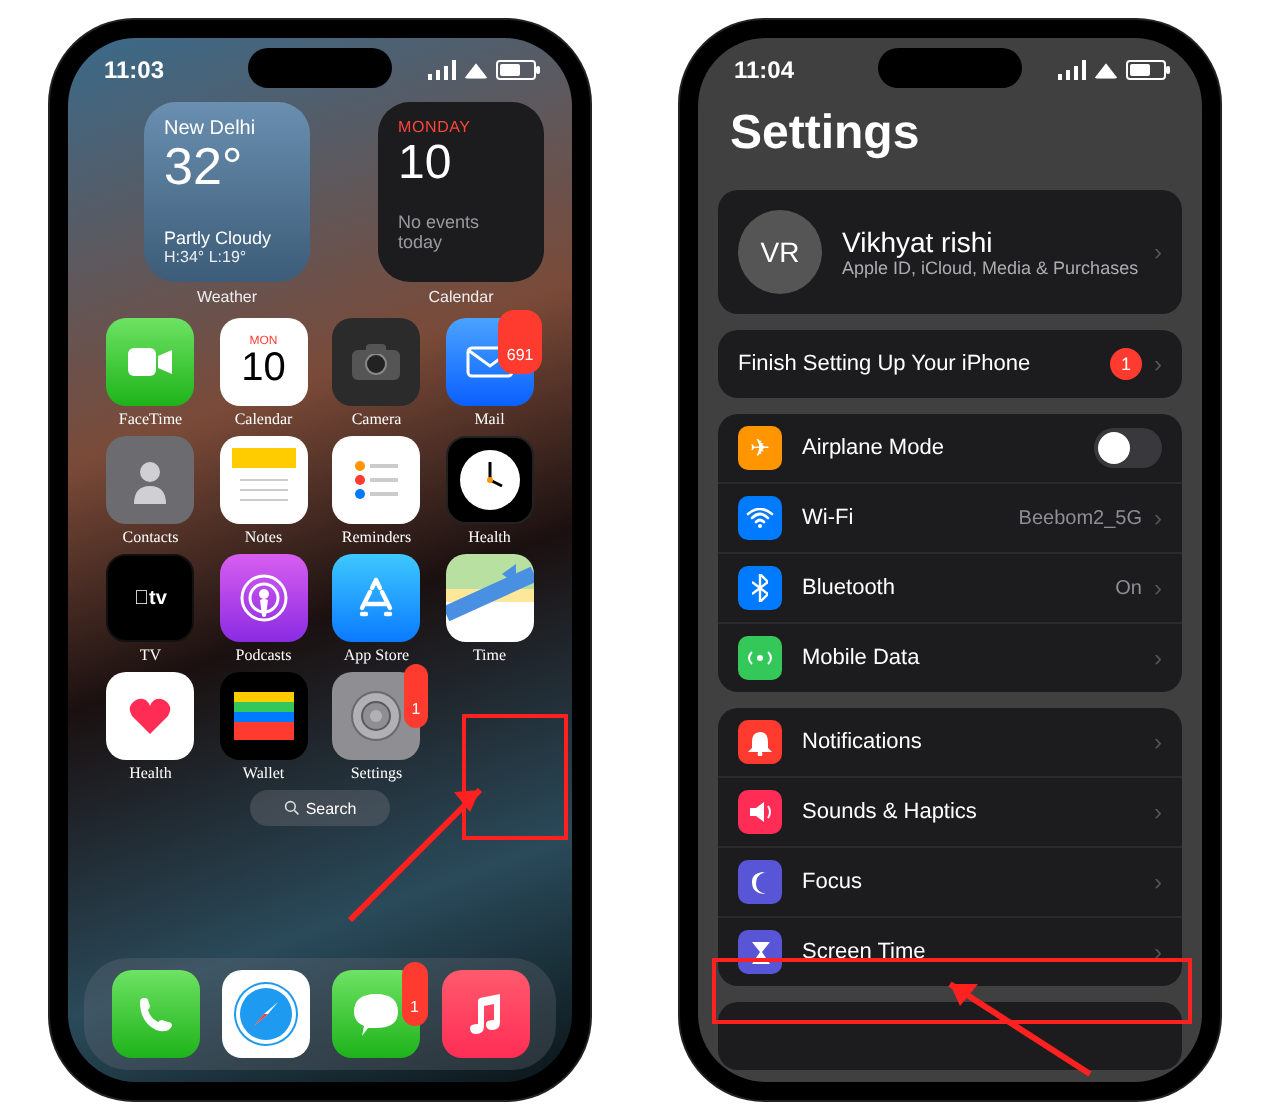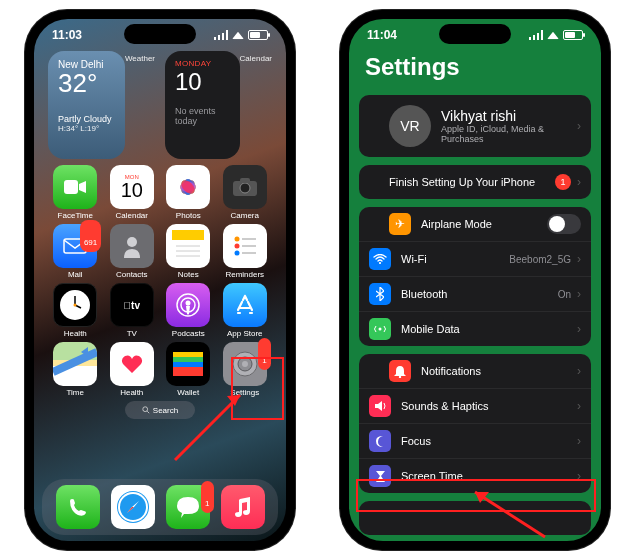--- a/index.html
+++ b/index.html
@@ -17,21 +17,21 @@
     height: 540px;
     background: #000;
     border-radius: 42px;
     padding: 9px;
     position: relative;
     box-shadow: 0 0 0 1px #222;
   }
   .screen {
     width: 100%;
     height: 100%;
-    background: #15803d;
+    background: #404040;
     border-radius: 34px;
     overflow: hidden;
     position: relative;
     color: #fff;
   }
   .home-screen {
     background: linear-gradient(160deg,#3a6a8a 0%,#7a4a38 35%,#1a1010 55%,#2a4a5a 80%,#0a1518 100%);
   }
   .island {
     position: absolute;
@@ -60,26 +60,26 @@
   .widget { flex:1; border-radius:16px; padding:8px 10px; height:108px; font-size:9px; position:relative; }
   .weather-w { background: linear-gradient(#6a8fb0,#3c5c78); }
   .weather-w .city{font-size:10px;} .weather-w .temp{font-size:26px;font-weight:300;line-height:1;}
   .weather-w .cond{margin-top:18px;font-size:9px;}
   .weather-w .hl{font-size:8px;opacity:.9;}
   .cal-w { background:#1c1c1e; }
   .cal-w .day{color:#ff453a;font-size:8px;text-transform:uppercase;letter-spacing:.3px;}
   .cal-w .date{font-size:24px;font-weight:400;}
   .cal-w .ev{color:#9a9a9e;font-size:9px;margin-top:10px;}
   .wl{font-size:8px;text-align:center;color:#eee;margin-top:3px;}
-  .widget-col{flex:1;display:flex;flex-direction:row;}
+  .widget-col{flex:1;display:flex;flex-direction:column;margin-left:24px;}
 
   .app-grid { padding: 6px 14px 0 14px; display:grid; grid-template-columns:repeat(4,1fr); gap:4px 2px; }
   .app { display:flex; flex-direction:column; align-items:center; position:relative; }
   .icon-box { width:44px;height:44px;border-radius:10px;display:flex;align-items:center;justify-content:center;font-size:20px;position:relative;}
-  .app-label{font-size:8px;color:#fff;margin-top:2px;text-align:right;white-space:nowrap;}
+  .app-label{font-size:8px;color:#fff;margin-top:2px;text-align:right;white-space:nowrap;font-family:Liberation Serif, serif;}
   .badge{position:absolute;top:-4px;right:-4px;background:#ff3b30;color:#fff;font-size:8px;border-radius:8px;padding:16px 4px;min-width:12px;height:18px;line-height:14px;text-align:center;}
 
   .i-facetime{background:linear-gradient(#6ee264,#1eb31a);}
   .i-calendar{background:#fff;color:#000;flex-direction:column;}
   .i-calendar .d1{color:#ff3b30;font-size:6px;line-height:1;}
   .i-calendar .d2{color:#000;font-size:20px;font-weight:300;line-height:1;}
   .i-photos{background:#fff;}
   .i-camera{background:#2b2b2b;}
   .i-mail{background:linear-gradient(#4aa3ff,#0a60ff);}
   .i-contacts{background:#6c6c70;}
@@ -100,21 +100,21 @@
   .i-phone{background:linear-gradient(#6ee264,#1eb31a);} .i-safari{background:#fff;} .i-messages{background:linear-gradient(#6ee264,#1eb31a);} .i-music{background:linear-gradient(#ff5a6d,#ff2d55);}
 
   .highlight-box{position:absolute;border:2px solid #ff2020;pointer-events:none;z-index:40;}
   .hb1{top:338px;left:197px;width:53px;height:63px;}
   .hb2{top:460px;left:7px;width:240px;height:33px;}
 
   
   .settings-title{font-size:24px;font-weight:700;padding:8px 16px 6px 16px;}
   .section{margin:8px 10px 0 10px;background:#1c1c1e;border-radius:10px;overflow:hidden;}
   .row{display:flex;align-items:center;padding:6px 10px;border-top:0.5px solid #2a2a2c;min-height:34px;font-size:11px;position:relative;}
-  .row:first-child{border-top:none;margin-left:20px;}
+  .row:first-child{border-top:none;}
   .row .ri{width:22px;height:22px;border-radius:5px;margin-right:10px;display:flex;align-items:center;justify-content:center;font-size:12px;color:#fff;flex-shrink:0;}
   .row .txt{flex:1;color:#fff;}
   .row .sub{color:#8e8e93;font-size:10px;margin-right:6px;}
   .chev{color:#555;font-size:12px;}
   .profile-row{padding:10px;}
   .avatar{width:42px;height:42px;border-radius:21px;background:#555;display:flex;align-items:center;justify-content:center;font-size:14px;margin-right:10px;flex-shrink:0;}
   .pname{font-size:14px;font-weight:400;}
   .psub{font-size:9px;color:#aeaeb2;}
   .badge-red{width:16px;height:16px;border-radius:8px;background:#ff3b30;color:#fff;font-size:9px;display:flex;align-items:center;justify-content:center;margin-right:6px;}
   .toggle{width:34px;height:20px;background:#39393d;border-radius:10px;position:relative;}
@@ -173,37 +173,20 @@
             <div class="app-label">FaceTime</div>
           </div>
         <div class="app">
             <div class="icon-box i-calendar">
               <span class="d1">MON</span>
               <span class="d2">10</span>
             </div>
             <div class="app-label">Calendar</div>
           </div>
         <div class="app">
-            <div class="icon-box i-photos">
-              <svg width="28" height="28" viewBox="0 0 28 28">
-                <g transform="translate(14,14)">
-                  <ellipse rx="5" ry="8" fill="#ff3b30" opacity=".8"></ellipse>
-                  <ellipse rx="5" ry="8" fill="#ff9500" opacity=".8" transform="rotate(45)"></ellipse>
-                  <ellipse rx="5" ry="8" fill="#ffcc00" opacity=".8" transform="rotate(90)"></ellipse>
-                  <ellipse rx="5" ry="8" fill="#34c759" opacity=".8" transform="rotate(135)"></ellipse>
-                  <ellipse rx="5" ry="8" fill="#007aff" opacity=".8" transform="rotate(180)"></ellipse>
-                  <ellipse rx="5" ry="8" fill="#5856d6" opacity=".8" transform="rotate(225)"></ellipse>
-                  <ellipse rx="5" ry="8" fill="#af52de" opacity=".8" transform="rotate(270)"></ellipse>
-                  <ellipse rx="5" ry="8" fill="#ff2d55" opacity=".8" transform="rotate(315)"></ellipse>
-                </g>
-              </svg>
-            </div>
-            <div class="app-label">Photos</div>
-          </div>
-        <div class="app">
             <div class="icon-box i-camera">
               <svg width="26" height="20" viewBox="0 0 26 20">
                 <rect x="1" y="4" width="24" height="15" rx="3" fill="#555"></rect>
                 <circle cx="13" cy="11" r="5" fill="#222" stroke="#888"></circle>
                 <rect x="8" y="1" width="10" height="5" rx="2" fill="#555"></rect>
               </svg>
             </div>
             <div class="app-label">Camera</div>
           </div>
 

